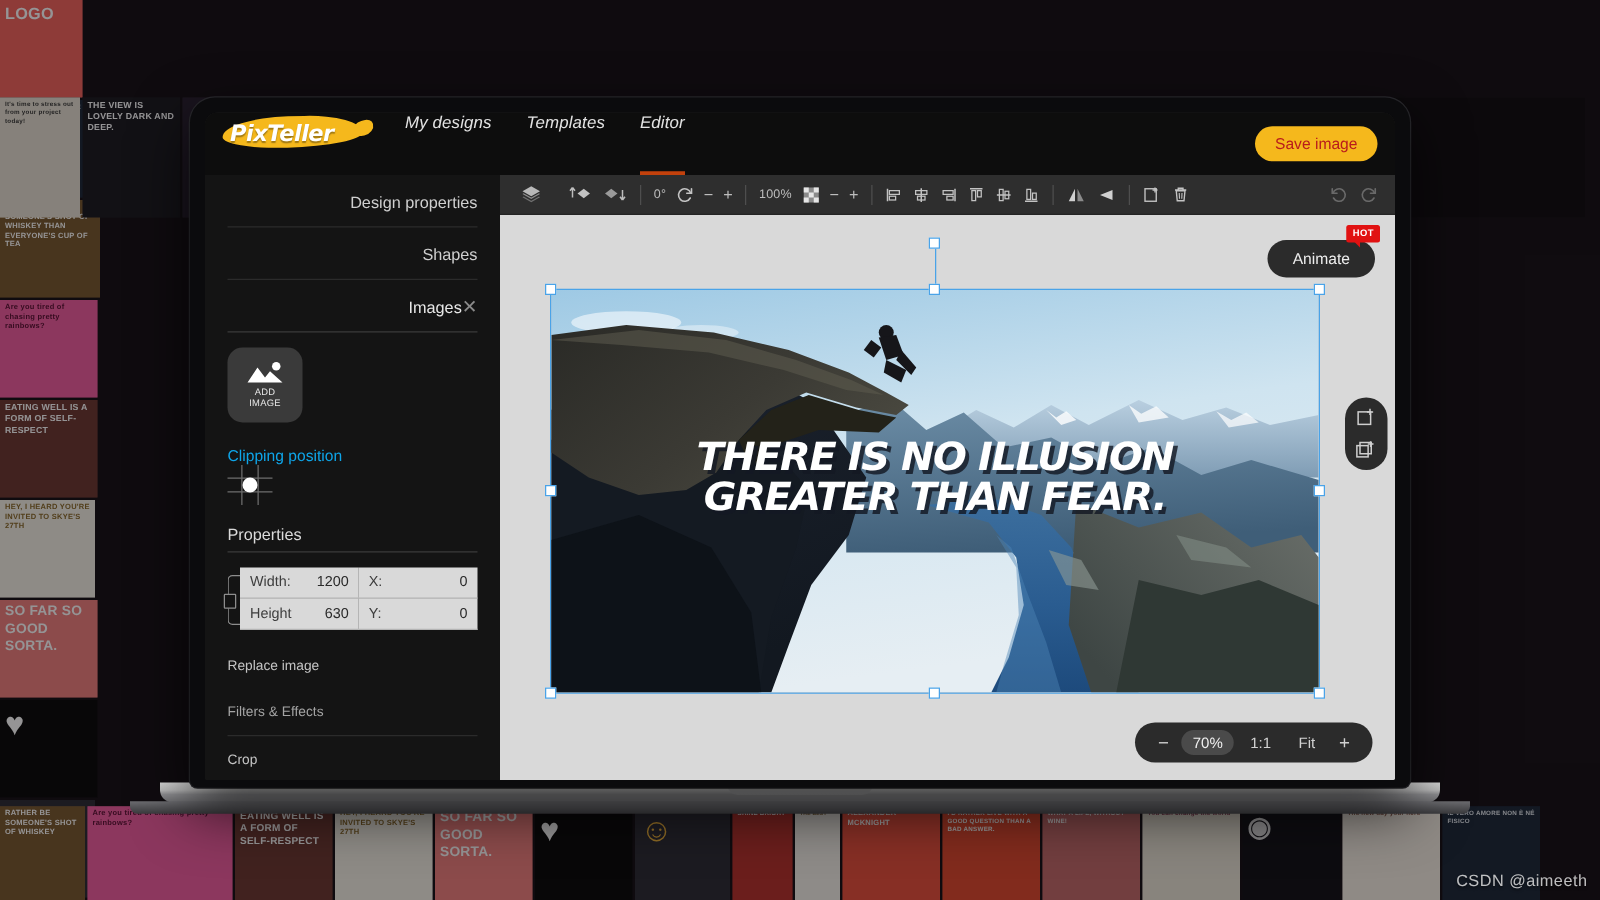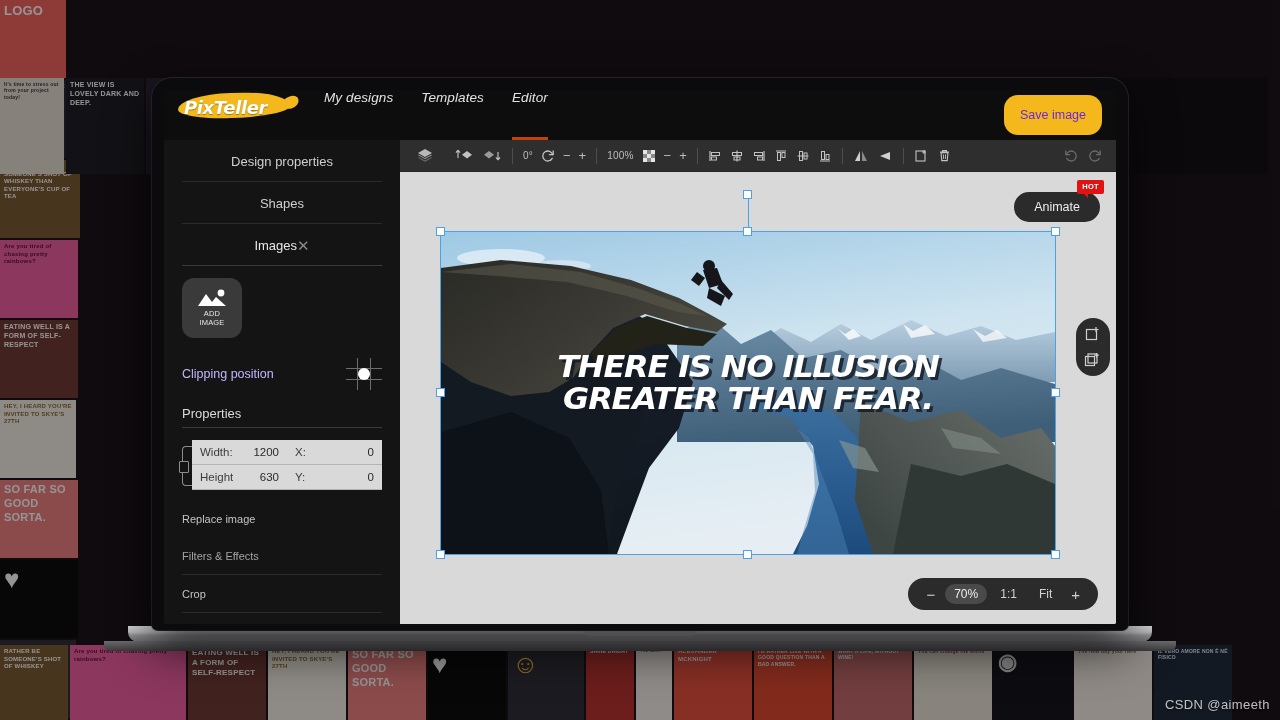--- a/index.html
+++ b/index.html
@@ -135,22 +135,22 @@
   #title-value::after {
     content: ""; position: absolute; right: -4px; top: 0px;
     width: 1px; height: 13px; background: #222;
   }
   #visibility {
     margin-left: auto; display: flex; align-items: center; gap: 4px;
     color: #9a9a9a; font-size: 12.5px; cursor: pointer;
   }
   .caret { font-size: 8px; line-height: 1; }
   #save-btn {
-    height: 40px; padding: 0 16px;
-    background: #f5b81c; color: #6d28d9;
+    height: 28px; padding: 0 16px;
+    background: #f5b81c; color: #b91c1c;
     border: none; border-radius: 14px;
     font-size: 12.5px; font-family: inherit; cursor: pointer;
     white-space: nowrap;
   }
 
   
   #app-body { flex: 1; display: flex; min-height: 0; }
 
   
   #sidebar {
@@ -158,41 +158,41 @@
     background: #141414;
     padding: 0 18px;
     overflow: hidden;
     position: relative;
   }
   .side-section {
     padding: 14px 0 12px 0;
     border-bottom: 1px solid #2b2b2b;
     color: #cfcfcf; font-size: 13px;
     cursor: pointer;
-    display: flex; align-items: center; justify-content: center;
+    display: flex; align-items: center; justify-content: flex-end;
   }
   .side-section.open { color: #e8e8e8; border-bottom-color: #3a3a3a; }
   #close-images { color: #8a8a8a; font-size: 15px; line-height: 1; }
 
   #add-image-tile {
     width: 60px; height: 60px; margin: 12px 0 10px 0;
     background: #3a3a3a; border-radius: 12px;
     display: flex; flex-direction: column;
     align-items: center; justify-content: center;
     cursor: pointer; position: relative;
   }
   #add-image-label {
     color: #e6e6e6; font-size: 7.5px; line-height: 1.25;
     text-align: center; margin-top: 2px; letter-spacing: .2px;
   }
 
   .prop-row {
-    display: flex; align-items: center; justify-content: space-between;
+    display: flex; align-items: flex-start; justify-content: space-between;
     padding: 10px 0 8px 0;
-    color: #c4b5fd; font-size: 12.5px;
+    color: #0ea5e9; font-size: 12.5px; flex-direction: column;
   }
   #clip-grid {
     width: 36px; height: 32px; position: relative;
     flex: 0 0 auto;
   }
   #clip-grid .gl { position: absolute; background: #6d6d6d; }
   #clip-dot {
     position: absolute; left: 50%; top: 50%;
     width: 12px; height: 12px; border-radius: 50%;
     background: #fff; transform: translate(-50%,-50%);

